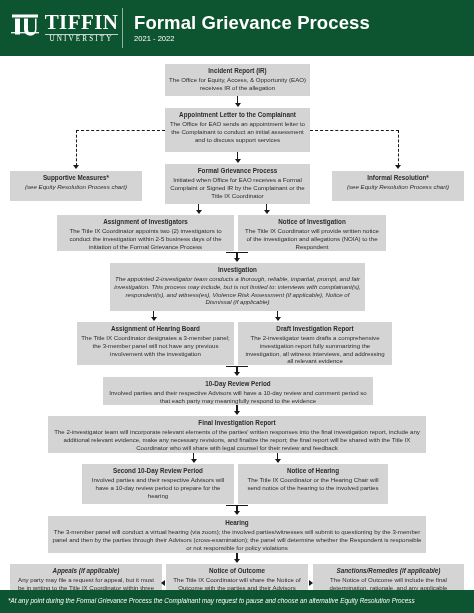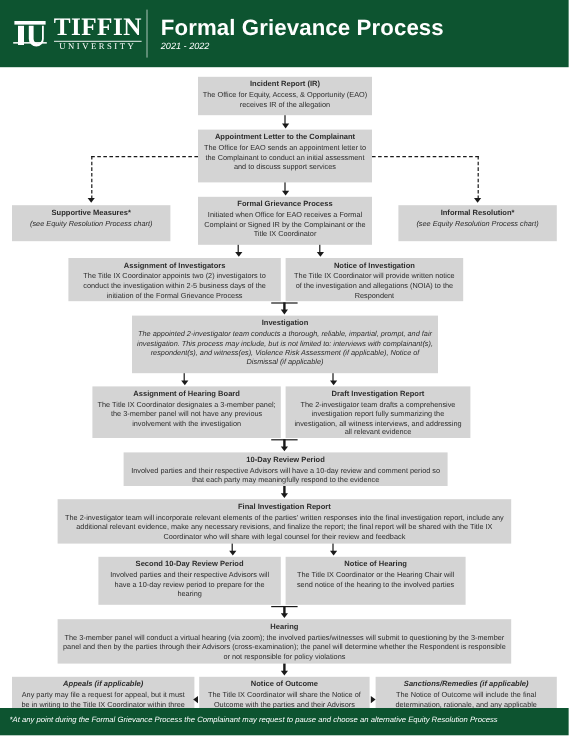--- a/index.html
+++ b/index.html
@@ -21,21 +21,21 @@
     width: 474px; height: 56px;
     background: #0d5430;
     display: flex; align-items: center;
   }
   .logo-wrap {
     width: 122px; height: 56px;
     display: flex; align-items: center; justify-content: center;
     padding-left: 6px;
   }
   .logo {
-    display: flex; align-items: center; gap: 5px;
+    display: flex; align-items: flex-start; gap: 5px;
   }
   .logo-mark {
     position: relative;
     width: 30px; height: 26px;
     color: #ffffff;
     flex: none;
   }
   .logo-mark svg { display:block; }
   .logo-words { display: flex; flex-direction: column; line-height: 1; }
   .logo-tiffin {
@@ -70,21 +70,20 @@
   }
   .header-sub {
     color: #ffffff;
     font-size: 9.1px;
     line-height: 1.35;
     margin-top: 1px;
   }
   .header-years {
     color: #ffffff;
     font-size: 7.6px;
-    font-style: italic;
     line-height: 1.3;
     margin-top: 0px;
   }
 
   
   .box {
     position: absolute;
     background: #d4d4d4;
     color: #2c2c2c;
     text-align: center;

